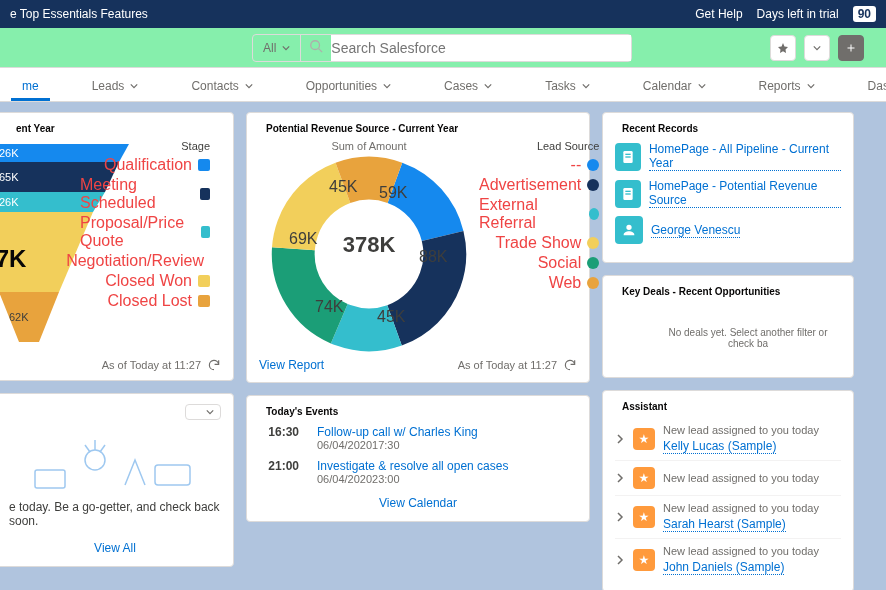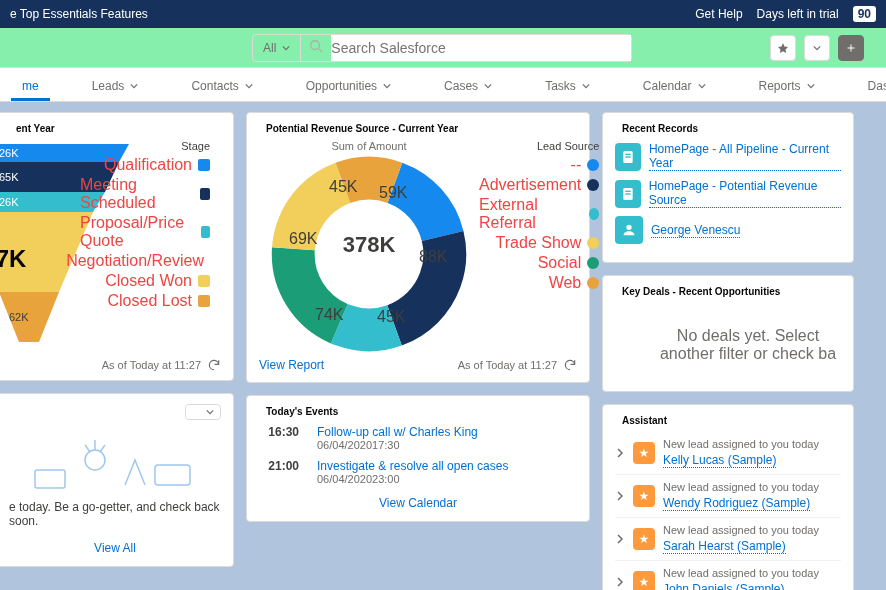--- a/index.html
+++ b/index.html
@@ -47,21 +47,21 @@
   .rec-icon { width:28px; height:28px; border-radius:4px; background:#34becd; display:flex; align-items:center; justify-content:center; color:#fff; }
   .assist-item { display:flex; align-items:center; gap:8px; padding:6px 0; border-top:1px solid #f3f2f2;}
   .assist-item:first-of-type { border-top:none; }
   .assist-icon { width:22px; height:22px; border-radius:4px; background:#ff9a3c; display:flex; align-items:center; justify-content:center; color:#fff; font-size:12px;}
   .chev { color:#706e6b; }
   .event-row { display:flex; gap:18px; font-size:12px; margin:8px 0; }
   .event-time { font-weight:600; color:#3e3e3c; width:40px; text-align:right;}
   .cal-btn { text-align:center; margin-top:6px; }
   .illus { height:70px; display:flex; align-items:flex-end; justify-content:center; color:#cfe4f5; }
   .select-mini { border:1px solid #dddbda; border-radius:4px; padding:2px 6px; font-size:11px; color:#706e6b; display:inline-flex; align-items:center; gap:4px;}
-  .key-deals-body { font-size:16px; color:#706e6b; text-align:center; padding:24px 0 24px 40px;}
+  .key-deals-body { font-size:10px; color:#706e6b; text-align:center; padding:24px 0 24px 40px;}
   .legend-title { font-size:11px; text-align:right; margin-bottom:4px; color:#3e3e3c;}
   svg.chev-d { width:8px; height:8px; }
   .sum-title { text-align:center; font-size:11px; color:#706e6b; margin-bottom:2px;}
 </style>
 </head>
 <body>
 
 <div class="topbar">
   <span>e Top Essentials Features</span>
   <div class="topbar-right">
@@ -264,21 +264,21 @@
               <circle r="15.915" fill="none" stroke="#34becd" stroke-width="9" stroke-dasharray="11.9 88.1" stroke-dashoffset="-38.9"></circle>
               <circle r="15.915" fill="none" stroke="#1b9e77" stroke-width="9" stroke-dasharray="19.6 80.4" stroke-dashoffset="-50.8"></circle>
               <circle r="15.915" fill="none" stroke="#f2cf5b" stroke-width="9" stroke-dasharray="18.3 81.7" stroke-dashoffset="-70.4"></circle>
               <circle r="15.915" fill="none" stroke="#e8a33d" stroke-width="9" stroke-dasharray="11.3 88.7" stroke-dashoffset="-88.7"></circle>
             </g>
           </svg>
           <div class="donut-center">378K</div>
           <span class="donut-lbl" style="top:44px;left:120px">59K</span>
           <span class="donut-lbl" style="top:108px;left:160px">88K</span>
           <span class="donut-lbl" style="top:168px;left:118px">45K</span>
-          <span class="donut-lbl" style="top:166px;left:56px">74K</span>
+          <span class="donut-lbl" style="top:158px;left:56px">74K</span>
           <span class="donut-lbl" style="top:90px;left:30px">69K</span>
           <span class="donut-lbl" style="top:38px;left:70px">45K</span>
         </div>
         <div style="flex:1">
           <div class="legend-title">Lead Source</div>
           <div id="rev-legend">
               <div class="legend-row">
                 <span>--</span>
                 <span class="swatch" style="border-radius:50%;background:#1589ee"></span>
               </div>
@@ -386,21 +386,21 @@
                 <path d="M3 1 L7 5 L3 9" fill="none" stroke="currentColor" stroke-width="1.5"></path>
               </svg></span>
             <div class="assist-icon">★</div>
             <div><div class="small">New lead assigned to you today</div><span class="link ul">Kelly Lucas (Sample)</span></div>
           </div>
           <div class="assist-item">
             <span class="chev"><svg width="10" height="10" viewBox="0 0 10 10">
                 <path d="M3 1 L7 5 L3 9" fill="none" stroke="currentColor" stroke-width="1.5"></path>
               </svg></span>
             <div class="assist-icon">★</div>
-            <div><div class="small">New lead assigned to you today</div><span class="link ul">Wendy Rodriguez (Sample)</span></div>
+            <div><div class="small">New lead assigned to you today</div></div>
           </div>
           <div class="assist-item">
             <span class="chev"><svg width="10" height="10" viewBox="0 0 10 10">
                 <path d="M3 1 L7 5 L3 9" fill="none" stroke="currentColor" stroke-width="1.5"></path>
               </svg></span>
             <div class="assist-icon">★</div>
             <div><div class="small">New lead assigned to you today</div><span class="link ul">Sarah Hearst (Sample)</span></div>
           </div>
           <div class="assist-item">
             <span class="chev"><svg width="10" height="10" viewBox="0 0 10 10">

